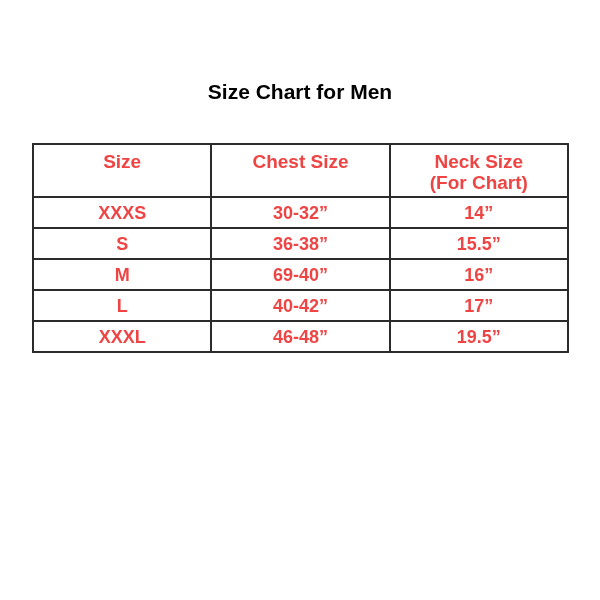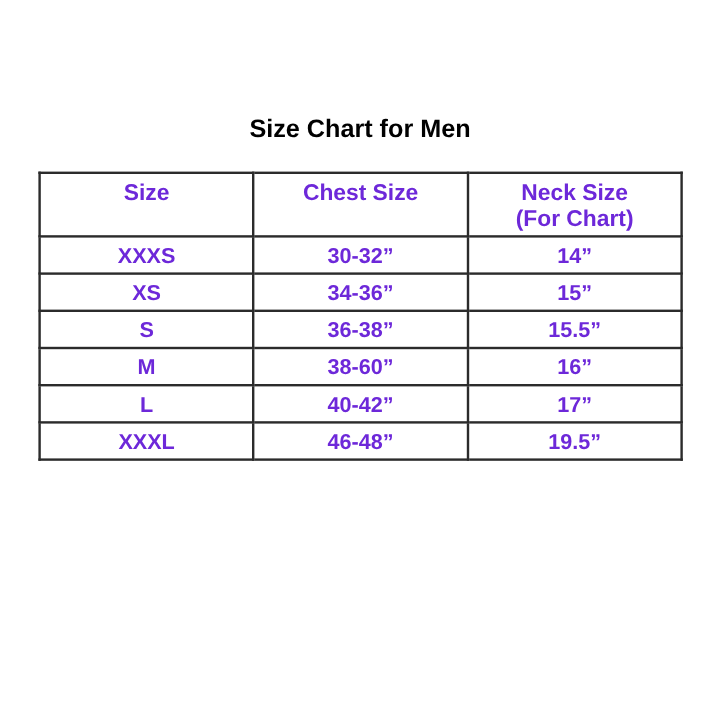--- a/index.html
+++ b/index.html
@@ -11,21 +11,21 @@
     position: relative;
     width: 600px;
     height: 600px;
     background: #ffffff;
     overflow: hidden;
     font-family: "Liberation Sans", sans-serif;
     color: #000000;
   }
   .page-title {
     position: absolute;
-    top: 96px;
+    top: 80px;
     left: 0;
     width: 100%;
     margin: 0;
     text-align: center;
     font-size: 21px;
     line-height: 24px;
     font-weight: bold;
     color: #000000;
   }
   table.size-chart {
@@ -34,21 +34,21 @@
     top: 143px;
     width: 537px;
     border-collapse: collapse;
     table-layout: fixed;
   }
   table.size-chart th,
   table.size-chart td {
     border: 2px solid #2b2b2b;
     text-align: center;
     font-weight: bold;
-    color: #6d28d9;
+    color: #ef4444;
     padding: 0;
     overflow: hidden;
   }
   table.size-chart th {
     height: 45px;
     vertical-align: top;
     padding-top: 6px;
     font-size: 19px;
     line-height: 21px;
   }
@@ -81,32 +81,27 @@
         </th>
       </tr>
     </thead>
     <tbody>
         <tr>
           <td>XXXS</td>
           <td>30-32”</td>
           <td>14”</td>
         </tr>
         <tr>
-          <td>XS</td>
-          <td>34-36”</td>
-          <td>15”</td>
-        </tr>
-        <tr>
           <td>S</td>
           <td>36-38”</td>
           <td>15.5”</td>
         </tr>
         <tr>
           <td>M</td>
-          <td>38-60”</td>
+          <td>69-40”</td>
           <td>16”</td>
         </tr>
         <tr>
           <td>L</td>
           <td>40-42”</td>
           <td>17”</td>
         </tr>
         <tr>
           <td>XXXL</td>
           <td>46-48”</td>

